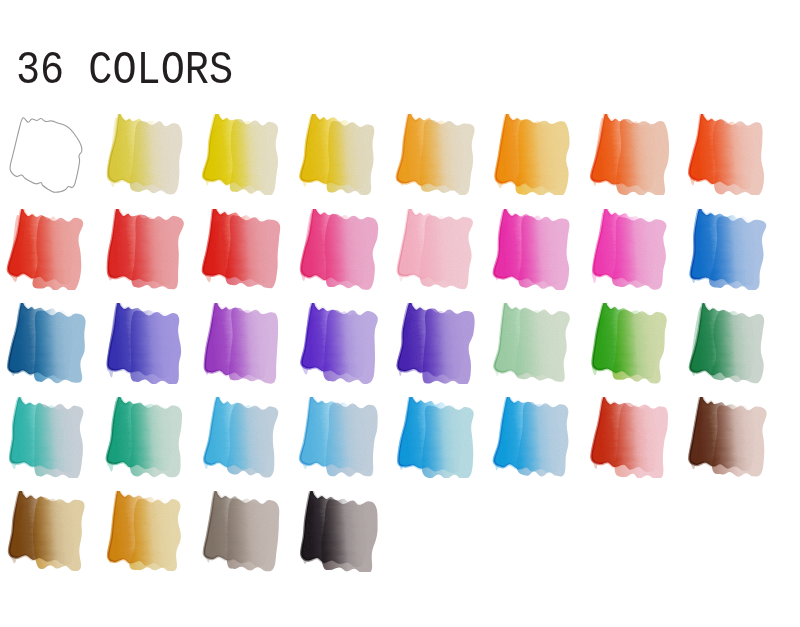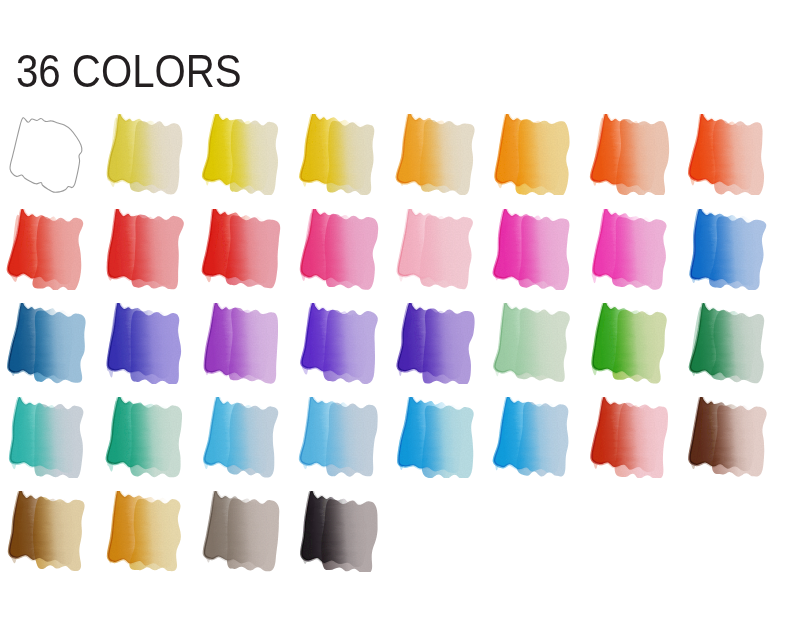--- a/index.html
+++ b/index.html
@@ -1,19 +1,19 @@
 <!DOCTYPE html>
 <html><head>
 <meta charset="utf-8">
 <title>36 COLORS</title>
 <style>
   html,body{margin:0;padding:0;}
   body{width:800px;height:627px;overflow:hidden;background:#ffffff;
        font-family:"Liberation Sans",sans-serif;}
-  .page{position:relative;width:800px;height:627px;background:#fff;}
+  .page{position:relative;width:800px;height:627px;background:#fff;font-family:Liberation Mono, monospace;}
   .title{position:absolute;left:16px;top:47px;font-size:47px;font-weight:400;
          color:#231f20;line-height:1;white-space:nowrap;
          transform:scaleX(0.855);transform-origin:left top;}
   .grid{position:absolute;left:0;top:0;width:800px;height:627px;}
   .swatch{position:absolute;width:81px;height:81px;}
   .swatch svg{display:block;}
 </style>
 </head>
 <body>
 

